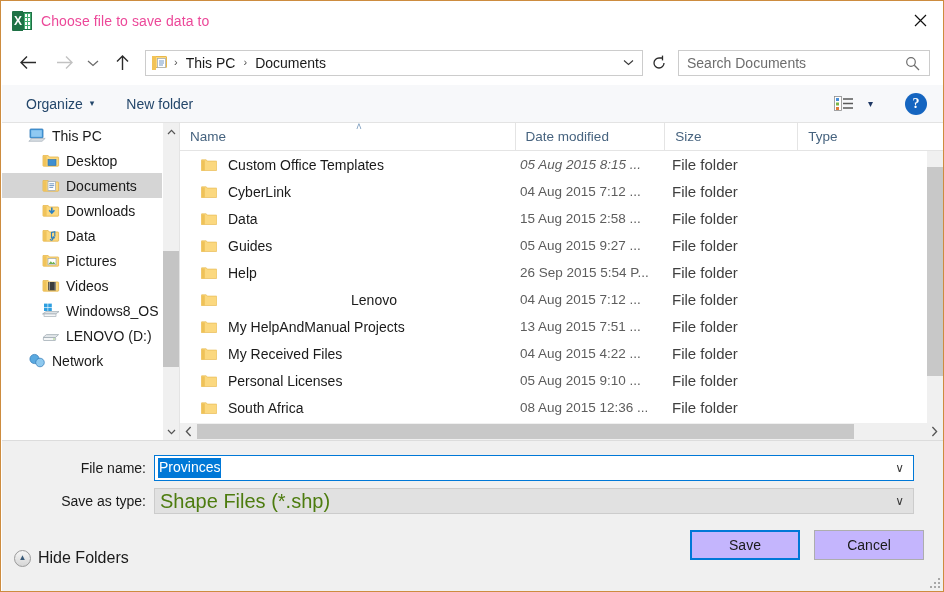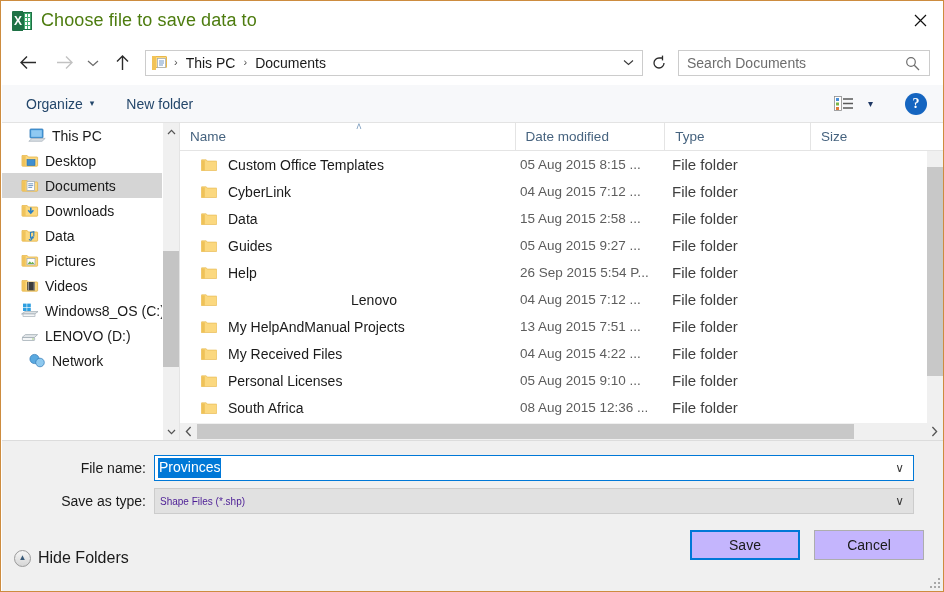--- a/index.html
+++ b/index.html
@@ -42,21 +42,21 @@
   }
   #app-icon .xl-grid {
     position: absolute; left: 11px; top: 1px; width: 9px; height: 18px;
     background: #ffffff; border: 1px solid #1e7145;
     background-image:
       linear-gradient(to right, #3faa6d 1px, transparent 1px),
       linear-gradient(to bottom, #3faa6d 1px, transparent 1px);
     background-size: 3px 4px;
   }
   #title-text {
-    font-size: 18px; color: #4d7c0f; letter-spacing: 0.1px;
+    font-size: 14px; color: #ec4899; letter-spacing: 0.1px;
   }
   #close-button {
     position: absolute; right: 0; top: 0;
     width: 45px; height: 38px;
     display: flex; align-items: center; justify-content: center;
     cursor: default;
   }
   #close-button svg { display:block; }
 
   
@@ -151,21 +151,21 @@
   }
   .tree-item {
     height: 25px; display: flex; align-items: center;
     font-size: 14px; color: #1a1a1a; white-space: nowrap;
   }
   .tree-item.selected { background: #d5d5d5; }
   .tree-item .ti-icon {
     width: 18px; height: 16px; margin-right: 6px; flex: none; position: relative;
   }
   .lvl0 { padding-left: 26px; }
-  .lvl1 { padding-left: 19px; }
+  .lvl1 { padding-left: 40px; }
 
   #sidebar-scroll {
     position: absolute; right: 0; top: 0; width: 17px; height: 317px;
     background: #f0f0f0; border-left: 1px solid #ffffff;
   }
   .sb-arrow {
     width: 17px; height: 17px; display: flex; align-items: center;
     justify-content: center; color: #555; font-size: 9px;
   }
   #sidebar-thumb {
@@ -246,21 +246,21 @@
   .combo {
     height: 26px; flex: 1 1 auto; margin-right: 29px;
     display: flex; align-items: center; position: relative;
   }
   #filename-combo { background: #ffffff; border: 1px solid #0078d7; }
   #filetype-combo { background: #e1e1e1; border: 1px solid #cccccc; }
   #filename-value {
     font-size: 14px; color: #ffffff; background: #0078d7;
     margin-left: 3px; padding: 1px 1px 2px 1px; line-height: 17px;
   }
-  #filetype-value { font-size: 10px; color: #4c1d95; margin-left: 5px; }
+  #filetype-value { font-size: 20px; color: #4d7c0f; margin-left: 5px; }
   .combo-caret {
     position: absolute; right: 9px; top: 0; bottom: 0;
     display: flex; align-items: center; color: #3a3a3a; font-size: 12px;
   }
 
   #btn-save, #btn-cancel {
     position: absolute; height: 30px; width: 110px; top: 89px;
     background: #c4b5fd; font-size: 14px; color: #1a1a1a;
     display: flex; align-items: center; justify-content: center;
   }
@@ -503,32 +503,32 @@
       </div>
     </div>
 
     <div id="filepane">
       <div id="col-header">
         <div class="col" style="width:340px">
           <span>Name</span>
           <span id="sort-caret">˄</span>
         </div>
         <div class="col" style="width:152px">Date modified</div>
+        <div class="col" style="width:135px">Size</div>
         <div class="col" style="width:148px">Type</div>
-        <div class="col" style="width:135px">Size</div>
       </div>
 
       <div id="rows">
           <div class="row">
             <span class="folder-ico"><svg width="16" height="14" viewBox="0 0 16 14">
                 <path d="M0.6,1.8 h4.6 l1.1,1.3 h9 a0.5,0.5 0 0 1 0.5,0.5 v8.4 a0.5,0.5 0 0 1 -0.5,0.5 h-14.7 a0.5,0.5 0 0 1 -0.5,-0.5 z" fill="#fbd87f" stroke="#e8bc57" stroke-width="0.7"></path>
                 <path d="M0.6,2.4 h3.2 v10.1 h-3.2 z" fill="#efc258"></path>
               </svg></span>
             <span class="r-name" style="width: 292px;">Custom Office Templates</span>
-            <span class="r-date" style="width: 152px;">05 Aug 2015 8:15 ...</span>
+            <span class="r-date" style="width: 152px; font-style: italic;">05 Aug 2015 8:15 ...</span>
             <span class="r-type" style="width: 148px;">File folder</span>
             <span class="r-size" style="width: 100px;"></span>
           </div>
           <div class="row">
             <span class="folder-ico"><svg width="16" height="14" viewBox="0 0 16 14">
                 <path d="M0.6,1.8 h4.6 l1.1,1.3 h9 a0.5,0.5 0 0 1 0.5,0.5 v8.4 a0.5,0.5 0 0 1 -0.5,0.5 h-14.7 a0.5,0.5 0 0 1 -0.5,-0.5 z" fill="#fbd87f" stroke="#e8bc57" stroke-width="0.7"></path>
                 <path d="M0.6,2.4 h3.2 v10.1 h-3.2 z" fill="#efc258"></path>
               </svg></span>
             <span class="r-name" style="width: 292px;">CyberLink</span>
             <span class="r-date" style="width: 152px;">04 Aug 2015 7:12 ...</span>

